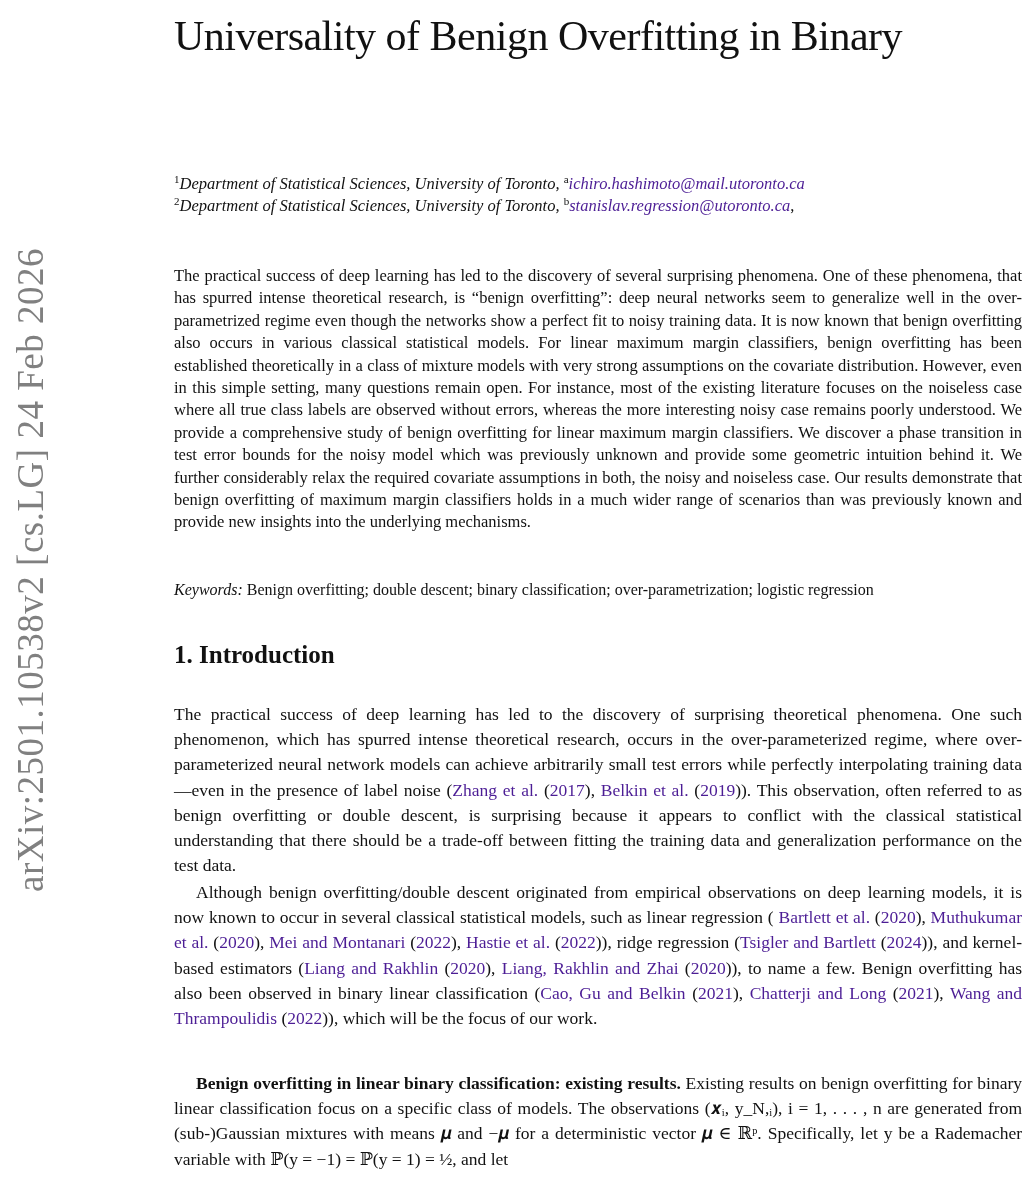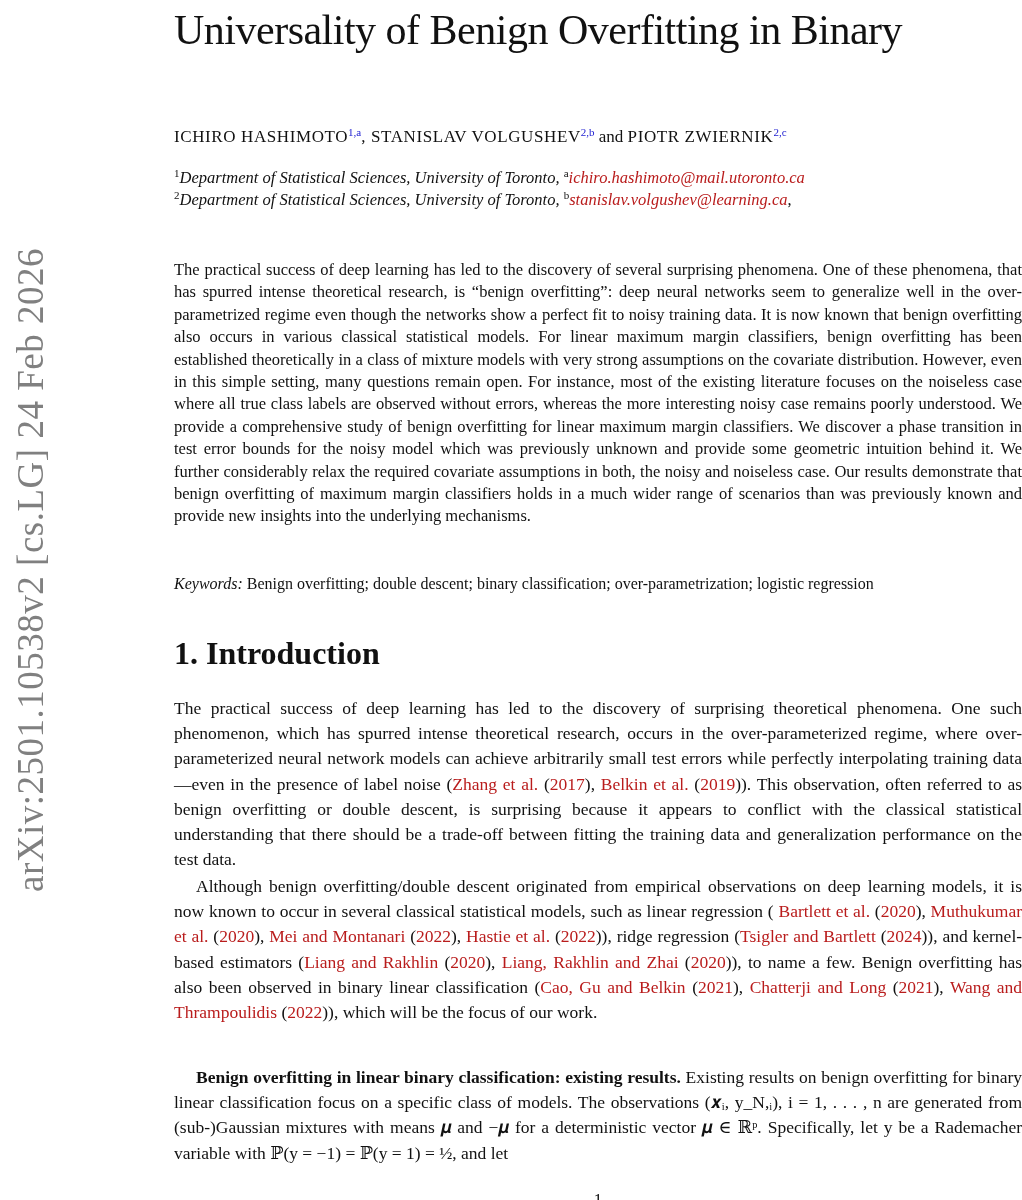--- a/index.html
+++ b/index.html
@@ -1,60 +1,57 @@
 <!DOCTYPE html>
 <html><head>
 <meta charset="utf-8">
 <style>
   html, body { margin:0; padding:0; background:#ffffff; }
   body { width:1022px; height:1200px; position:relative; overflow:hidden;
          font-family:"Liberation Serif","DejaVu Serif",serif; color:#111; }
   .side { position:absolute; left:0; top:190px; width:60px; height:760px; }
   .side-text { position:absolute; left:30px; top:380px; transform:translate(-50%,-50%) rotate(-90deg);
                white-space:nowrap; font-size:37px; color:#808080; letter-spacing:0.5px; }
-  .page { position:absolute; left:174px; top:10px; width:848px; }
+  .page { position:absolute; left:174px; top:16px; width:848px; }
   .title { font-size:42px; line-height:48px; margin:0; padding-top:0; font-weight:normal; letter-spacing:-0.5px; position:relative; top:-4px; }
   .authors { position:absolute; top:116px; left:0; font-size:17px; letter-spacing:0.6px; white-space:nowrap; }
   .authors sup, .aff sup { font-size:11px; color:#1a1ad0; vertical-align:6px; letter-spacing:0; }
   .aff { position:absolute; left:0; font-size:16.5px; font-style:italic; white-space:nowrap; line-height:22px; }
   .aff .num { font-style:normal; color:#111; font-size:11px; vertical-align:6px; }
-  .aff a, .link { color:#b91c1c; text-decoration:none; }
+  .aff a, .link { color:#4c1d95; text-decoration:none; }
   .aff .sup-letter { font-style:normal; font-size:11px; vertical-align:6px; color:#111; }
   .abstract { position:absolute; top:249px; left:0; width:848px; font-size:16.5px; line-height:22.4px; text-align:justify; }
   .keywords { position:absolute; top:565px; left:0; font-size:16px; white-space:nowrap; }
   .keywords i { font-style:italic; }
-  .section-h { position:absolute; top:625px; left:0; font-size:32px; font-weight:bold; margin:0; }
+  .section-h { position:absolute; top:625px; left:0; font-size:25px; font-weight:bold; margin:0; }
   .para { position:absolute; left:0; width:848px; font-size:17.5px; line-height:25.2px; text-align:justify; margin:0; }
   .para.indent { text-indent:22px; }
   .pagenum { position:absolute; top:1180px; left:0; width:848px; text-align:center; font-size:17px; }
   b.runin { font-weight:bold; }
 </style>
 </head>
 <body>
 
 <div class="side">
   <div class="side-text">arXiv:2501.10538v2  [cs.LG]  24 Feb 2026</div>
 </div>
 
 <div class="page">
   <h1 class="title">
     <span>Universality of Benign Overfitting in Binary</span><br>
   </h1>
 
-  <div class="authors">
-    <span>ICHIRO HASHIMOTO</span><sup>1,a</sup><span>, </span><span>STANISLAV VOLGUSHEV</span><sup>2,b</sup><span style="letter-spacing:0"> and </span><span>PIOTR ZWIERNIK</span><sup>2,c</sup>
-  </div>
 
   <div class="aff" style="top:152px;">
     <span class="num">1</span><span>Department of Statistical Sciences, University of Toronto,</span>
     <span class="sup-letter">a</span><a>ichiro.hashimoto@mail.utoronto.ca</a>
   </div>
   <div class="aff" style="top:174px;">
     <span class="num">2</span><span>Department of Statistical Sciences, University of Toronto,</span>
-    <span class="sup-letter">b</span><a>stanislav.volgushev@learning.ca</a><span style="font-style:normal">,</span>
+    <span class="sup-letter">b</span><a>stanislav.regression@utoronto.ca</a><span style="font-style:normal">,</span>
   </div>
 
   <p class="abstract" style="margin:0;">The practical success of deep learning has led to the discovery of several surprising phenomena. One of these phenomena, that has spurred intense theoretical research, is “benign overfitting”: deep neural networks seem to generalize well in the over-parametrized regime even though the networks show a perfect fit to noisy training data. It is now known that benign overfitting also occurs in various classical statistical models. For linear maximum margin classifiers, benign overfitting has been established theoretically in a class of mixture models with very strong assumptions on the covariate distribution. However, even in this simple setting, many questions remain open. For instance, most of the existing literature focuses on the noiseless case where all true class labels are observed without errors, whereas the more interesting noisy case remains poorly understood. We provide a comprehensive study of benign overfitting for linear maximum margin classifiers. We discover a phase transition in test error bounds for the noisy model which was previously unknown and provide some geometric intuition behind it. We further considerably relax the required covariate assumptions in both, the noisy and noiseless case. Our results demonstrate that benign overfitting of maximum margin classifiers holds in a much wider range of scenarios than was previously known and provide new insights into the underlying mechanisms.</p>
 
   <div class="keywords">
     <i>Keywords:</i>
     <span>Benign overfitting; double descent; binary classification; over-parametrization; logistic regression</span>
   </div>
 
   <h2 class="section-h">1.  Introduction</h2>

